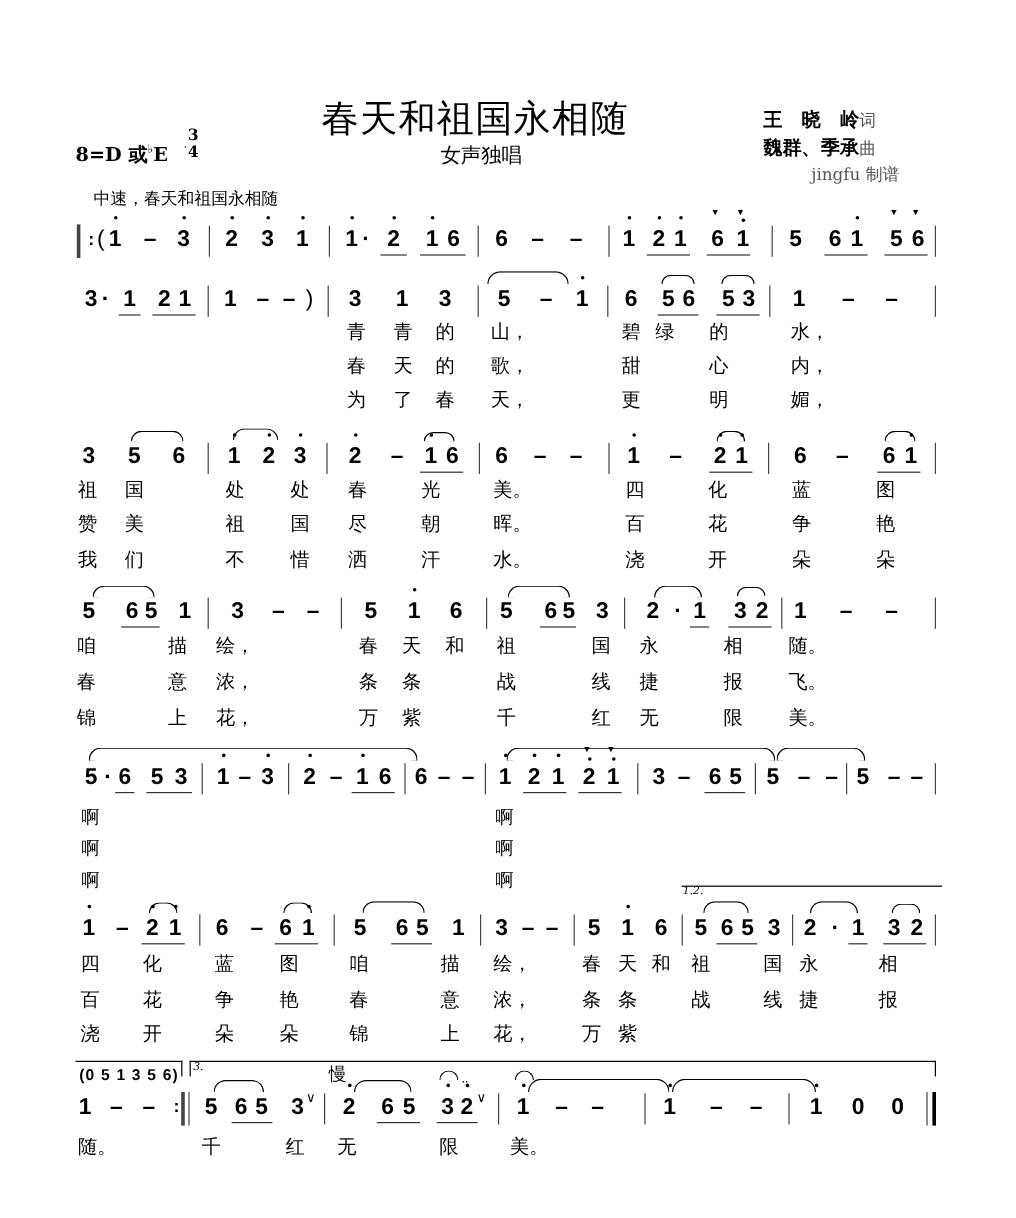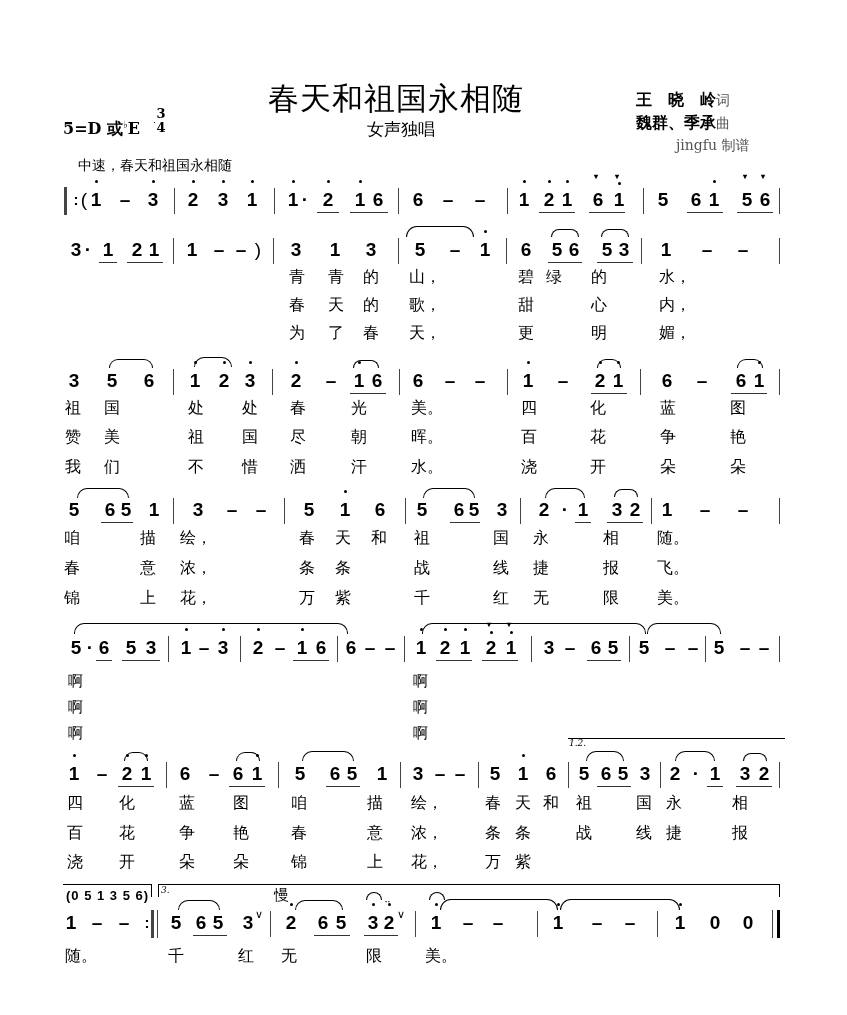--- a/index.html
+++ b/index.html
@@ -30,21 +30,21 @@
   .lyr { position:absolute; font-size:16px; line-height:22px; white-space:nowrap; }
   .small { position:absolute; font-size:14px; white-space:nowrap; }
   .volta { position:absolute; border-top:1.3px solid #000; border-left:1.3px solid #000; height:12px; }
   .voltalbl { position:absolute; font-size:9px; font-style:italic; font-family:"DejaVu Serif", serif; }
 </style>
 </head>
 <body>
 
 <div class="abs title">春天和祖国永相随</div>
 <div class="abs subtitle">女声独唱</div>
-<div class="abs key"><span>5=D 或</span><sup>♭</sup><span>E</span></div>
+<div class="abs key"><span>8=D 或</span><sup>♭</sup><span>E</span></div>
 <div class="abs timesig">
   <div>3</div>
   <div class="bar"></div>
   <div>4</div>
 </div>
 <div class="abs tempo">中速，春天和祖国永相随</div>
 <div class="abs credit" style="left:636px;top:90px;"><span>王　晓　岭</span><span class="role">词</span></div>
 <div class="abs credit" style="left:636px;top:113px;"><span>魏群、季承</span><span class="role">曲</span></div>
 <div class="abs maker" style="left:676px;top:137px;">jingfu 制谱</div>
 

